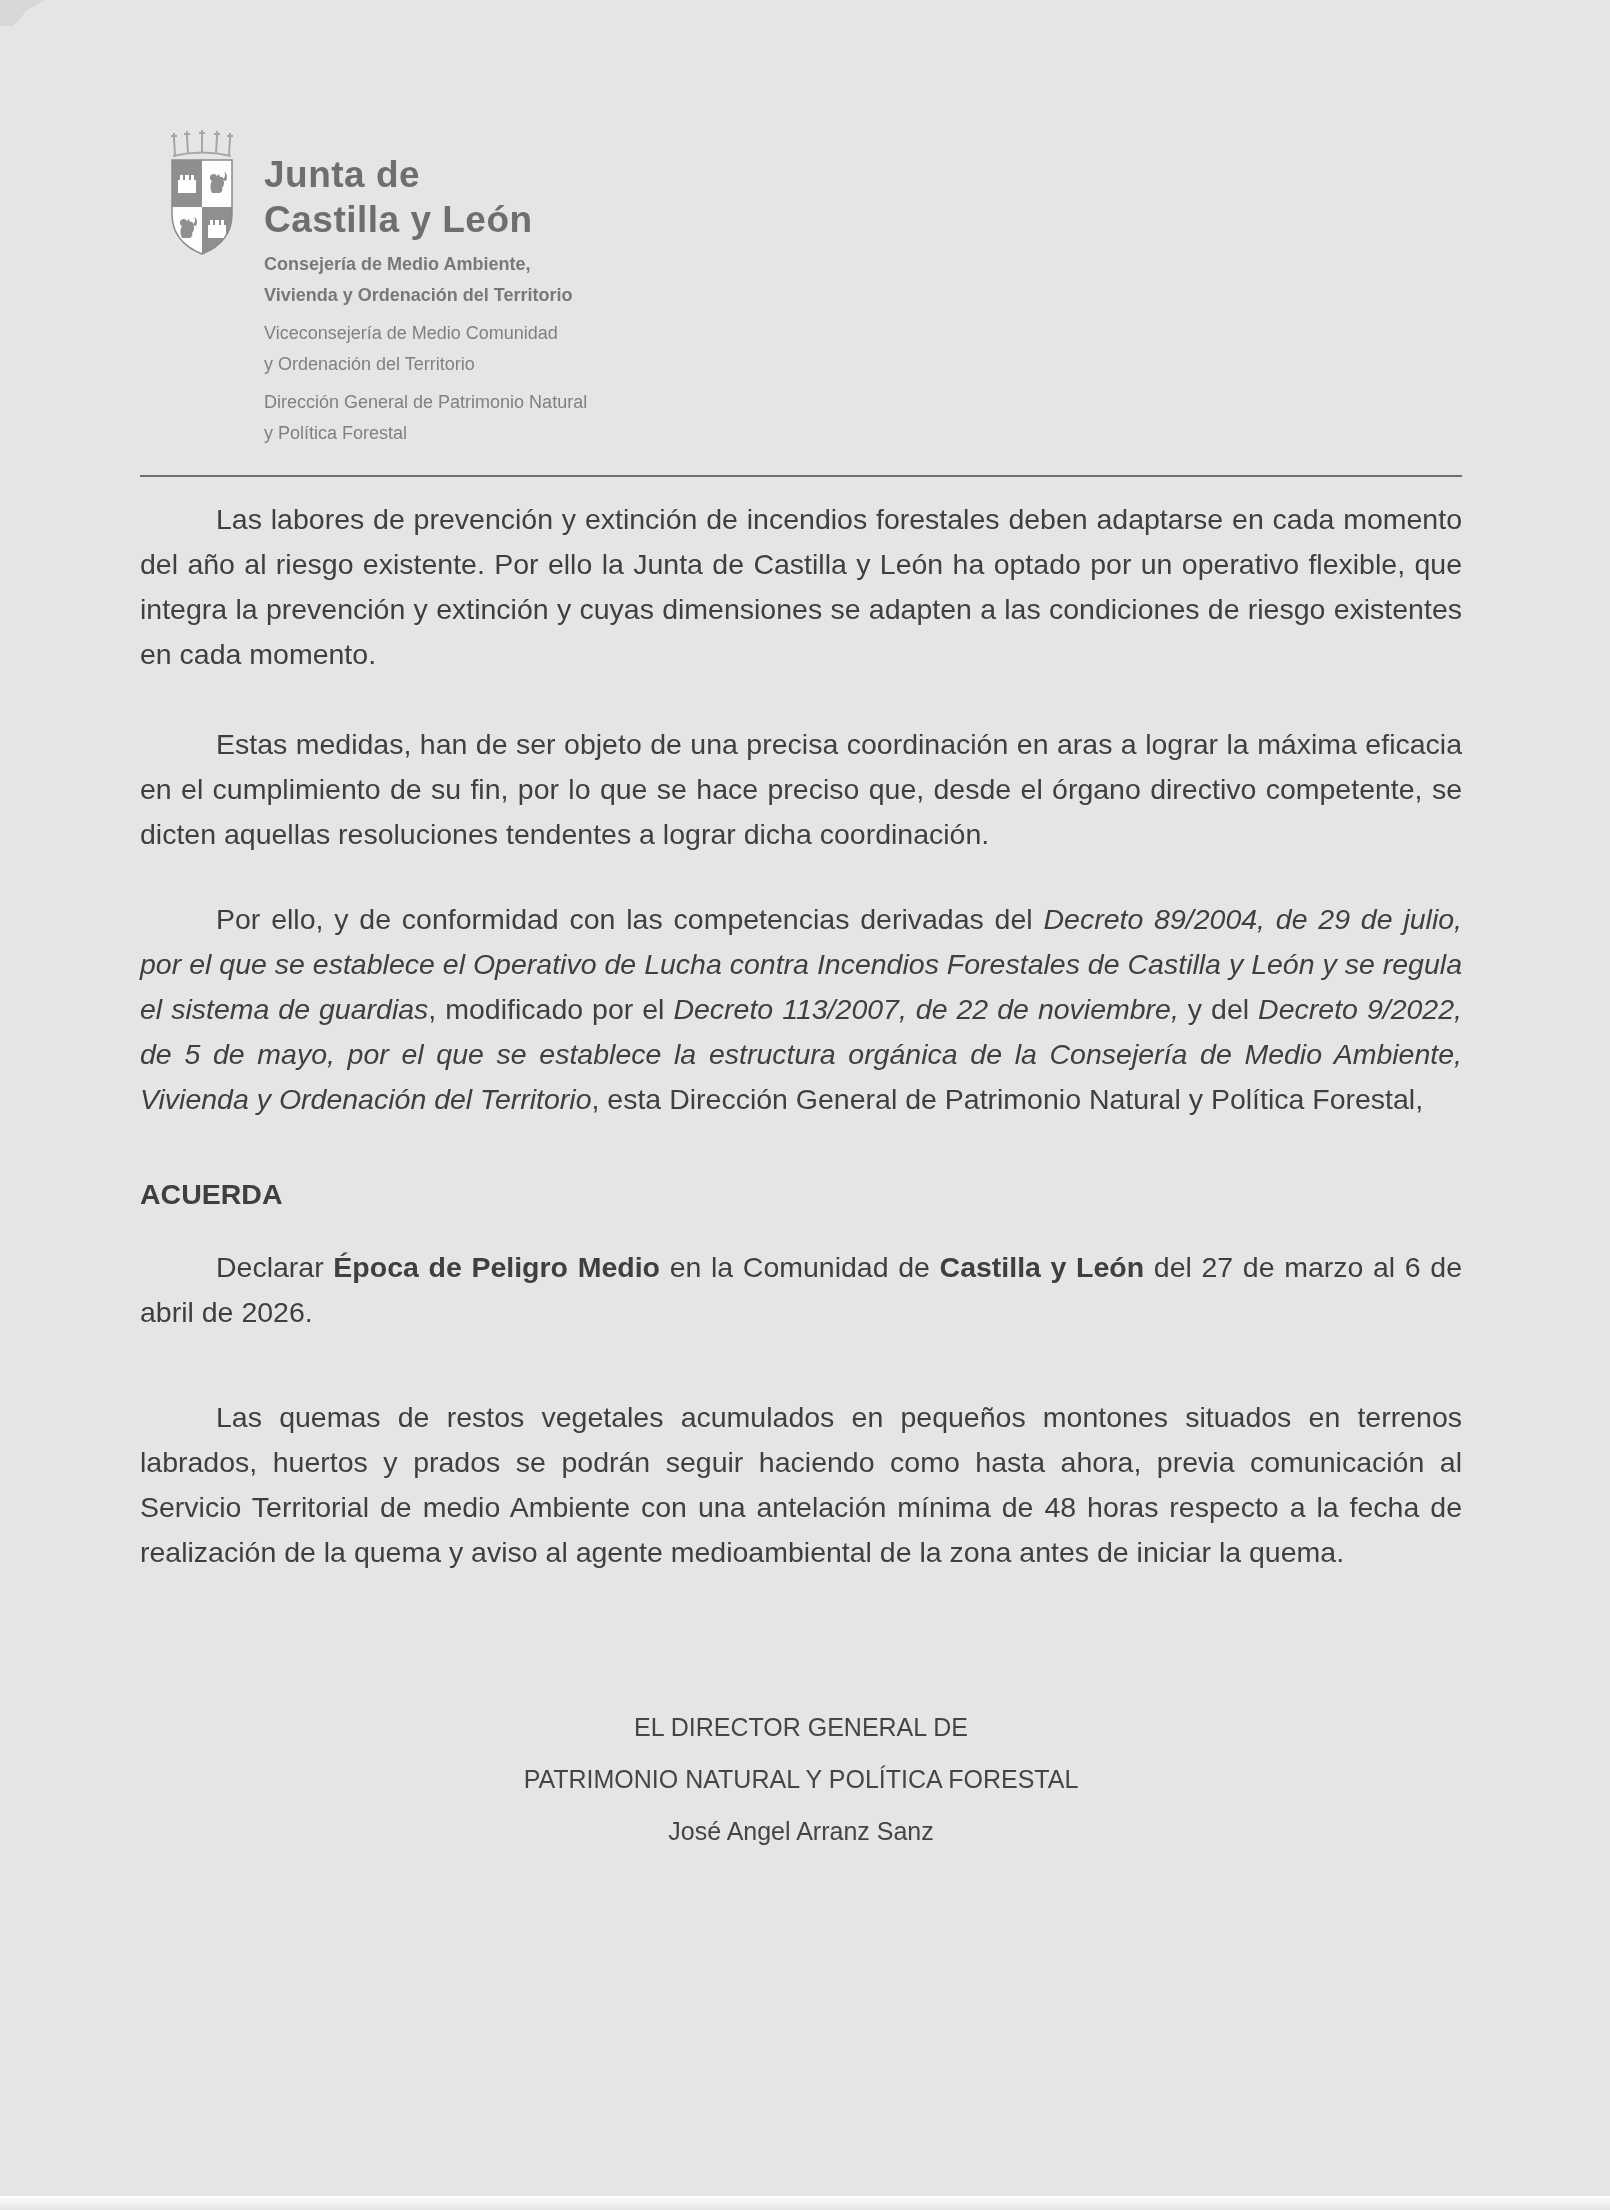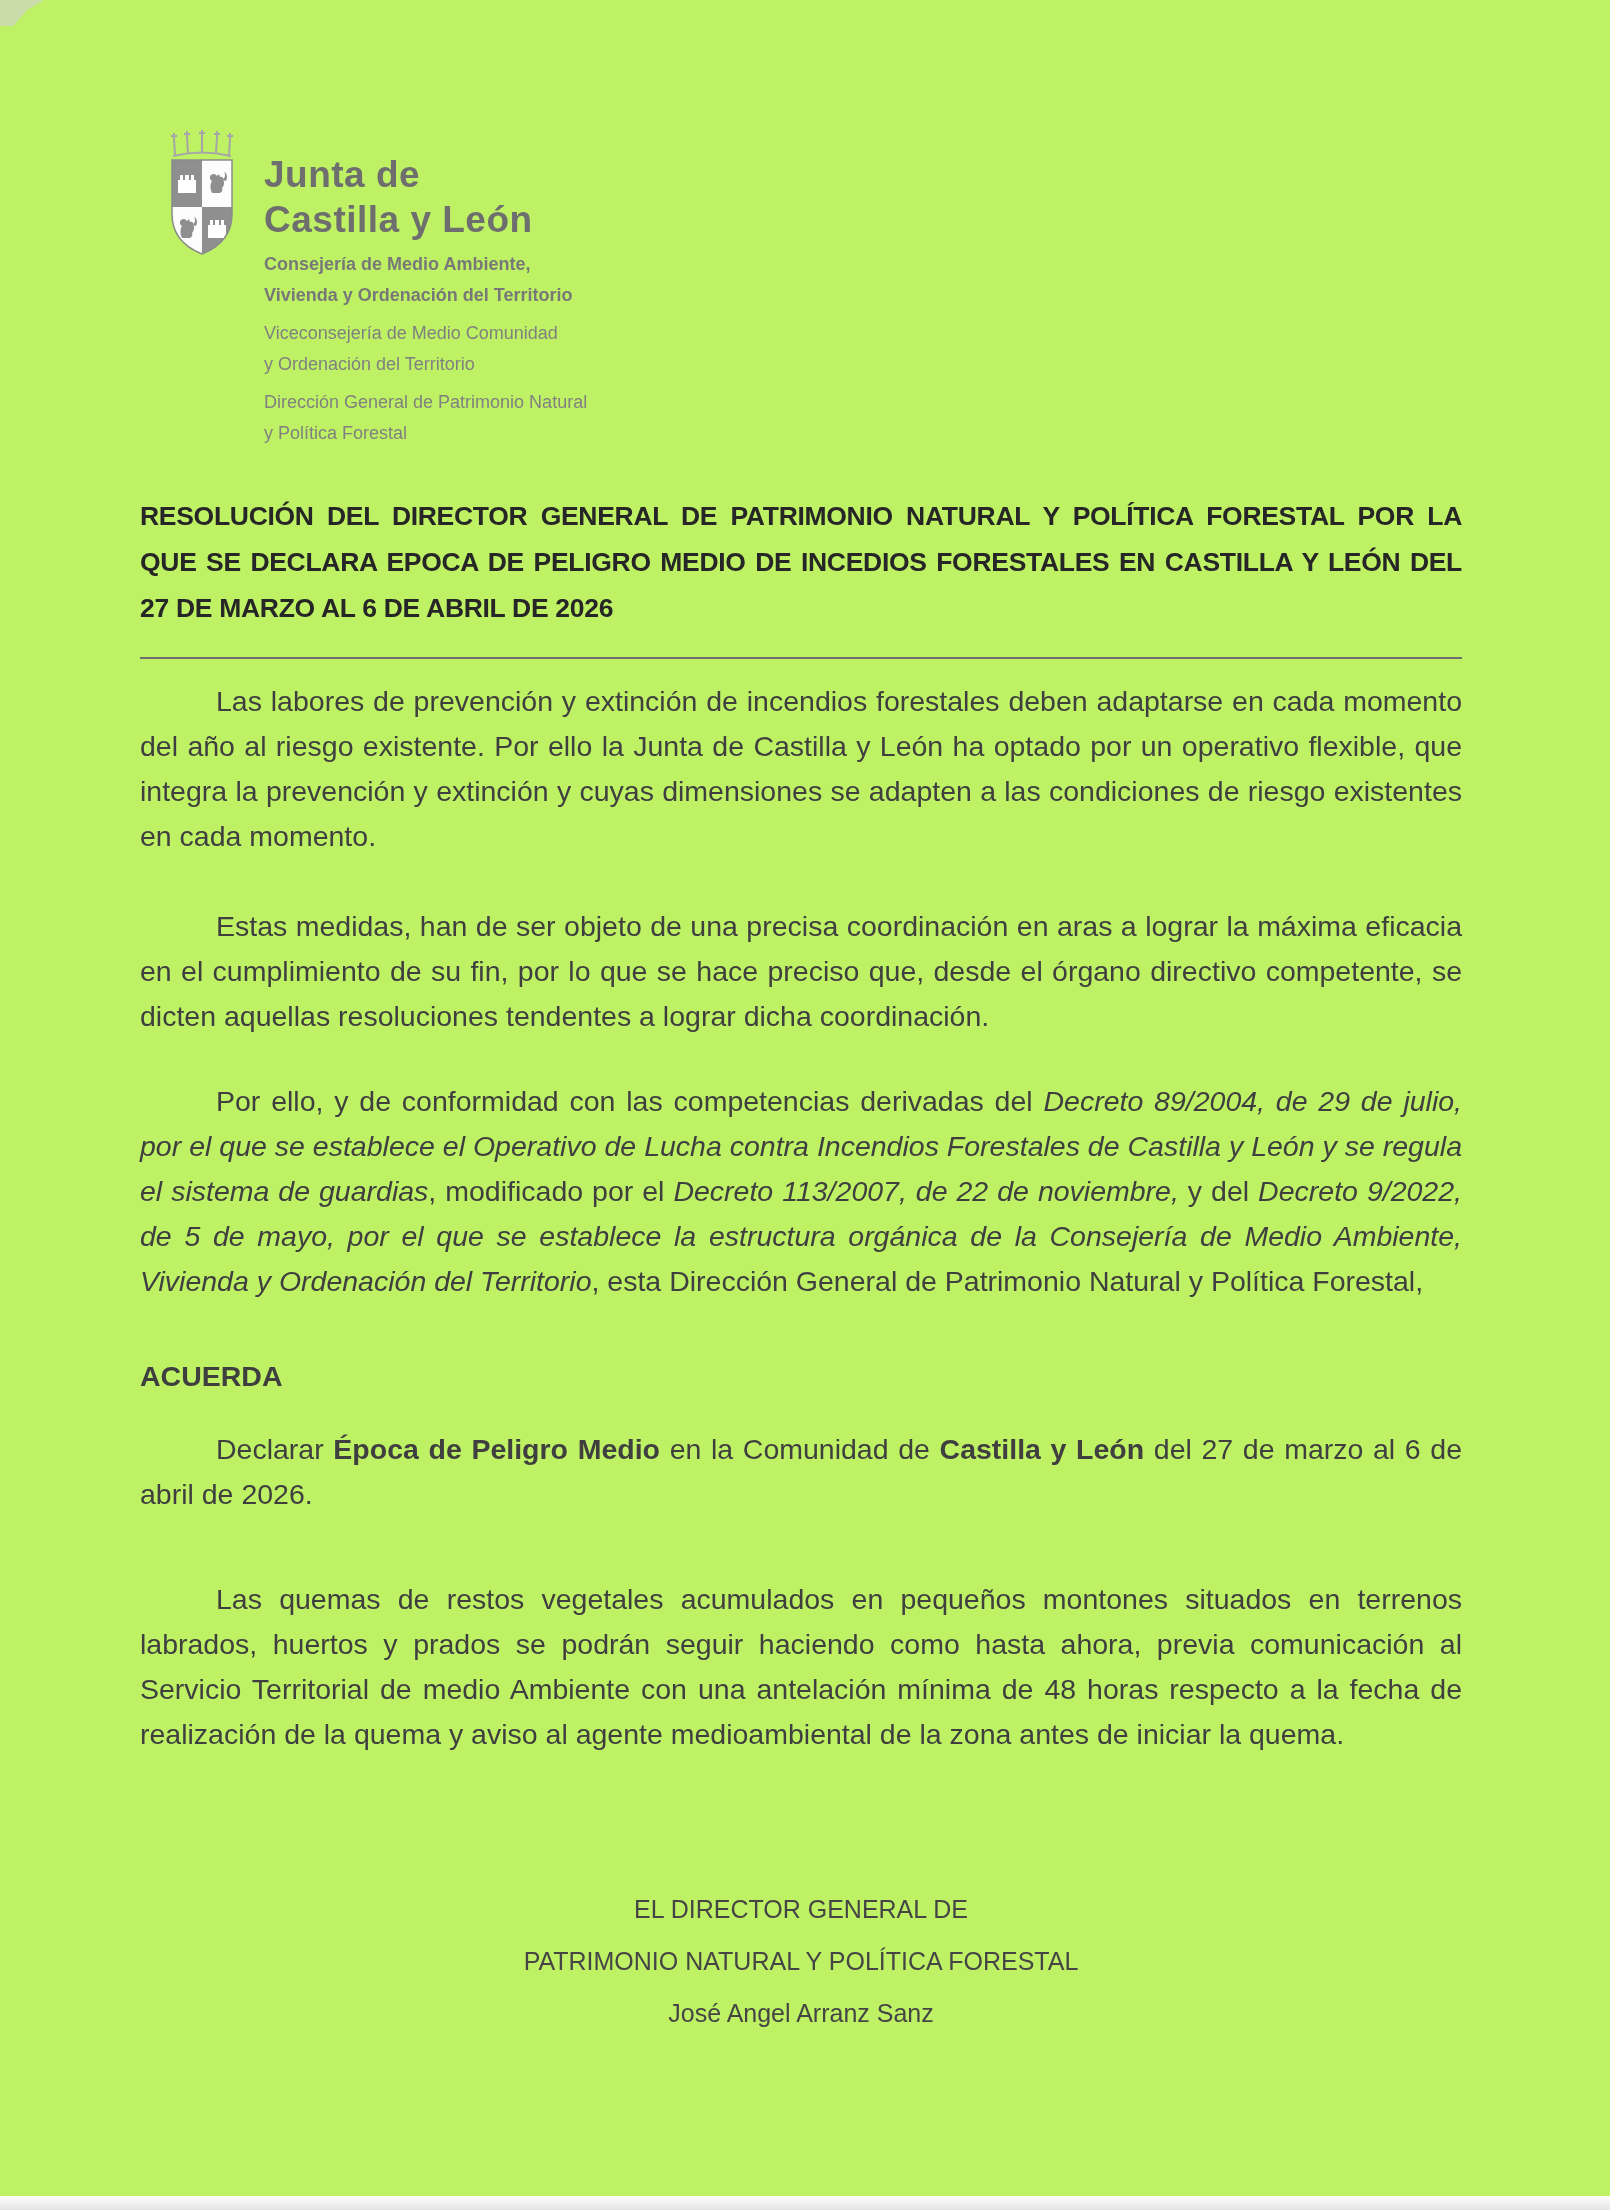--- a/index.html
+++ b/index.html
@@ -3,21 +3,21 @@
 <meta charset="utf-8">
 <style>
   * { margin:0; padding:0; box-sizing:border-box; }
   html, body { background:#ffffff; }
   body {
     width:1610px; height:2210px;
     position:relative; overflow:hidden;
     font-family:"Liberation Sans","DejaVu Sans",sans-serif;
     color:var(--text,#3f3f3f);
   }
-  .page { position:absolute; inset:0; background:#bef264; padding:112px 148px 0 140px; }
+  .page { position:absolute; inset:0; background:#e5e5e5; padding:112px 148px 0 140px; }
 
   
   .corner-mark {
     position:absolute; top:0; left:0; width:44px; height:26px;
     background:var(--artifact,#cfcfcf);
     clip-path:polygon(0 0, 100% 0, 62% 38%, 30% 100%, 0 100%);
     opacity:.65;
   }
   .bottom-shade {
     position:absolute; left:0; right:0; bottom:0; height:14px;
@@ -122,25 +122,20 @@
         <div>Viceconsejería de Medio Comunidad</div>
         <div>y Ordenación del Territorio</div>
       </div>
       <div class="dept regular">
         <div>Dirección General de Patrimonio Natural</div>
         <div>y Política Forestal</div>
       </div>
     </div>
   </header>
 
-  <div class="doc-title">
-    <div class="title-just">RESOLUCIÓN DEL DIRECTOR GENERAL DE PATRIMONIO NATURAL Y POLÍTICA FORESTAL POR LA</div>
-    <div class="title-just">QUE SE DECLARA EPOCA DE PELIGRO MEDIO DE INCEDIOS FORESTALES EN CASTILLA Y LEÓN DEL</div>
-    <div>27 DE MARZO AL 6 DE ABRIL DE 2026</div>
-  </div>
 
   <div class="rule"></div>
 
   <p class="body-p first">Las labores de prevención y extinción de incendios forestales deben adaptarse en cada momento del año al riesgo existente. Por ello la Junta de Castilla y León ha optado por un operativo flexible, que integra la prevención y extinción y cuyas dimensiones se adapten a las condiciones de riesgo existentes en cada momento.</p>
 
   <p class="body-p">Estas medidas, han de ser objeto de una precisa coordinación en aras a lograr la máxima eficacia en el cumplimiento de su fin, por lo que se hace preciso que, desde el órgano directivo competente, se dicten aquellas resoluciones tendentes a lograr dicha coordinación.</p>
 
   <p class="body-p p3"><span>Por ello, y de conformidad con las competencias derivadas del </span><span class="it">Decreto 89/2004, de 29 de julio, por el que se establece el Operativo de Lucha contra Incendios Forestales de Castilla y León y se regula el sistema de guardias</span><span>, modificado por el </span><span class="it">Decreto 113/2007, de 22 de noviembre,</span><span> y del </span><span class="it">Decreto 9/2022, de 5 de mayo, por el que se establece la estructura orgánica de la Consejería de Medio Ambiente, Vivienda y Ordenación del Territorio</span><span>, esta Dirección General de Patrimonio Natural y Política Forestal,</span></p>
 
   <div class="acuerda">ACUERDA</div>

